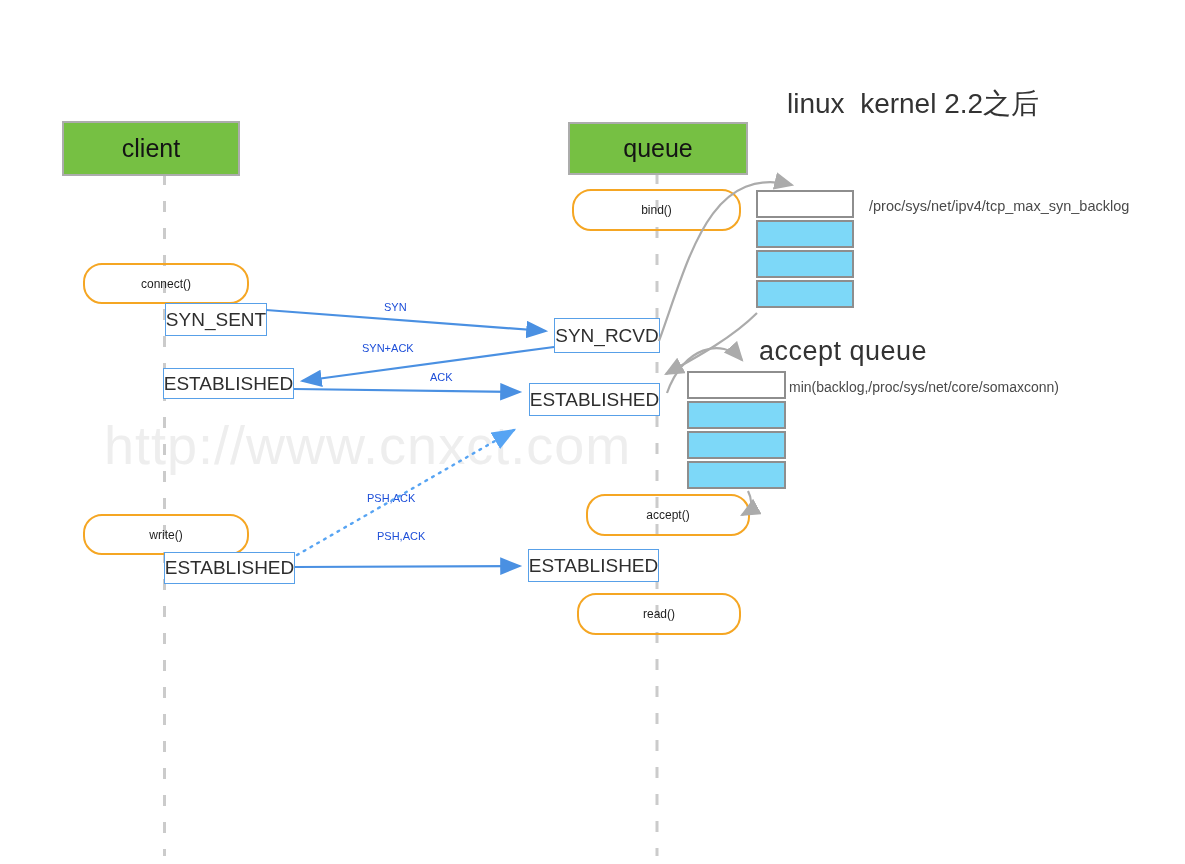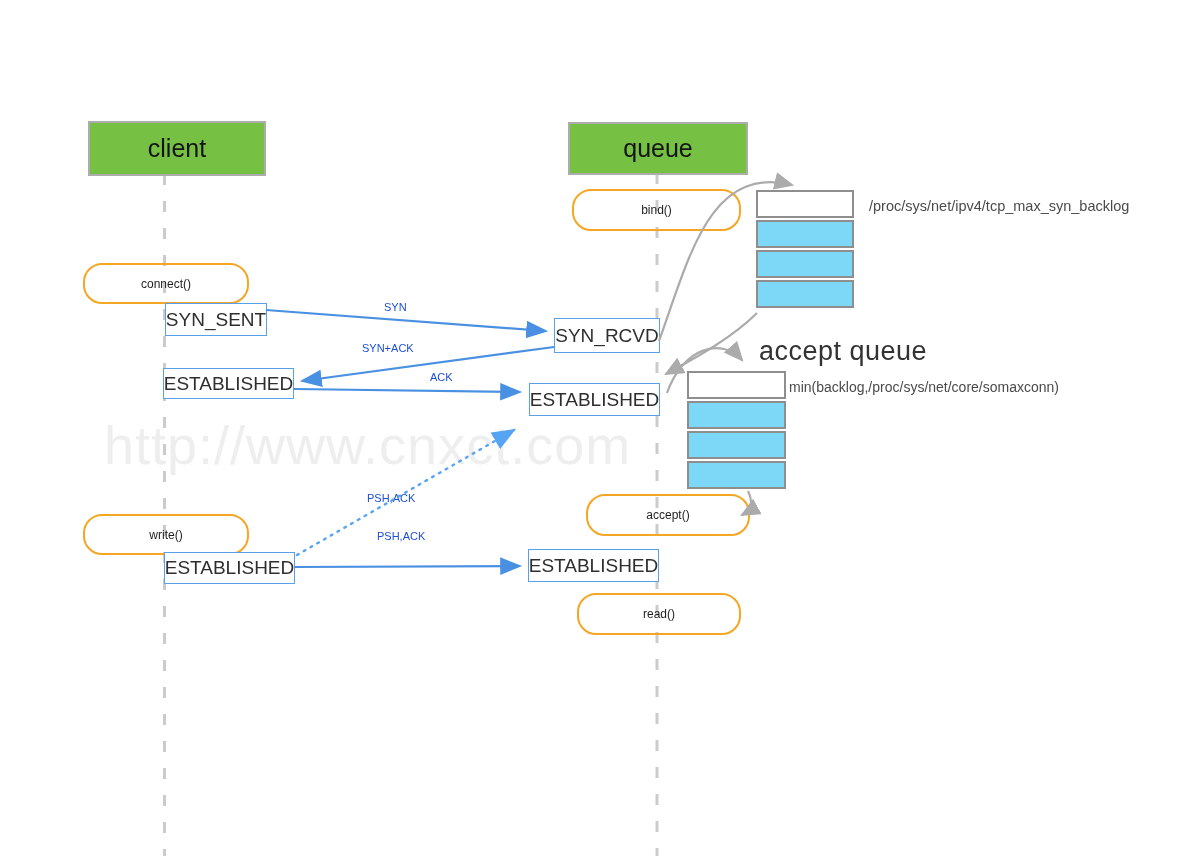--- a/index.html
+++ b/index.html
@@ -42,22 +42,23 @@
 
 <div class="stage">
 
   <div class="watermark">http://www.cnxct.com</div>
 
   <svg class="layer lifelines">
     <line x1="164.5" y1="174" x2="164.5" y2="856" stroke="#CBCBCB" stroke-width="3" stroke-dasharray="11 16"></line>
     <line x1="657" y1="173" x2="657" y2="856" stroke="#CBCBCB" stroke-width="3" stroke-dasharray="11 16"></line>
   </svg>
 
+  <div class="title" style="left:787px; top:85px;">linux  kernel 2.2之后</div>
 
-  <div class="actor" style="left:88px; top:121px; width:174px; height:51px;">client</div>
+  <div class="actor" style="left:62px; top:121px; width:174px; height:51px;">client</div>
   <div class="actor" style="left:568px; top:122px; width:176px; height:49px;">queue</div>
 
   <div class="pill" style="left:572px; top:189px; width:165px; height:38px;">bind()</div>
   <div class="pill" style="left:83px; top:263px; width:162px; height:37px;">connect()</div>
   <div class="pill" style="left:586px; top:494px; width:160px; height:38px;">accept()</div>
   <div class="pill" style="left:83px; top:514px; width:162px; height:37px;">write()</div>
   <div class="pill" style="left:577px; top:593px; width:160px; height:38px;">read()</div>
 
   <div class="state" style="left:165px; top:303px; width:100px; height:31px;">SYN_SENT</div>
   <div class="state" style="left:554px; top:318px; width:104px; height:33px;">SYN_RCVD</div>

